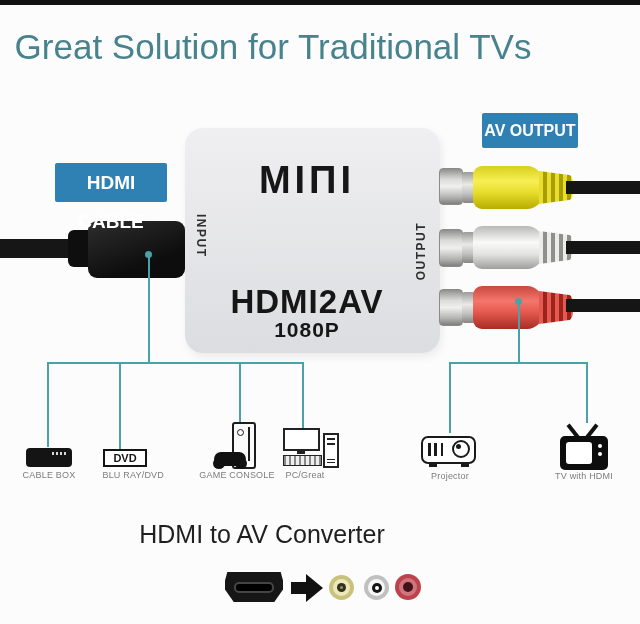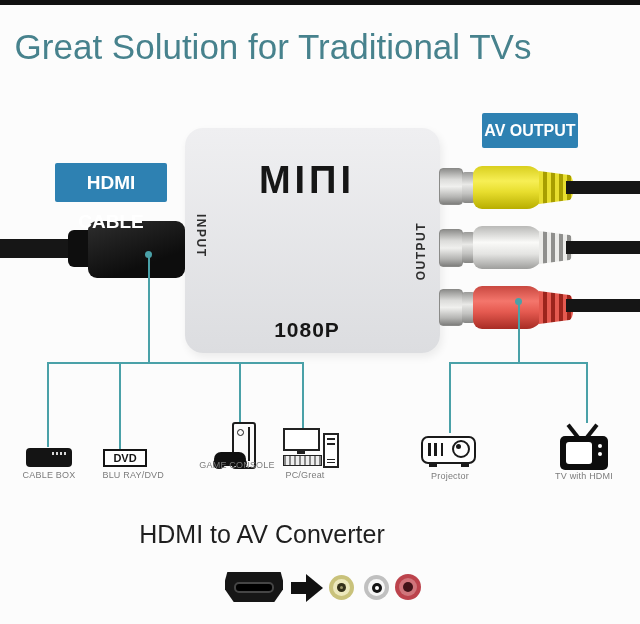--- a/index.html
+++ b/index.html
@@ -35,20 +35,21 @@
   <div class="abs" style="left:68px;top:230px;width:27px;height:37px;background:#0e0e0e;border-radius:6px;"></div>
   <div class="abs" style="left:88px;top:221px;width:97px;height:57px;border-radius:9px;
               background:linear-gradient(160deg,#2e2e2e,#0d0d0d 70%);"></div>
 
   <div class="abs" style="left:185px;top:128px;width:255px;height:225px;border-radius:18px;
               background:linear-gradient(180deg,#efeff1,#dcdde0);box-shadow:2px 4px 8px rgba(0,0,0,.07);"></div>
 
   <div class="cvt-text" style="top:159px;font-size:38px;font-weight:800;letter-spacing:4px;">MIΠI</div>
   <div class="vtext" style="left:194px;top:214px;">INPUT</div>
   <div class="vtext" style="left:414px;top:222px;transform:rotate(180deg);">OUTPUT</div>
+  <div class="cvt-text" style="top:283px;font-size:33px;font-weight:800;letter-spacing:1px;">HDMI2AV</div>
   <div class="cvt-text" style="top:318px;font-size:21px;font-weight:800;letter-spacing:1px;">1080P</div>
 
   <div class="jack" style="top:168px;height:35px;"></div>
   <div class="jack" style="top:229px;height:36px;"></div>
   <div class="jack" style="top:289px;height:35px;"></div>
 
   <div class="rca-tip" style="left:462px;top:172px;height:31px;"></div>
   <div class="abs" style="left:473px;top:166px;width:70px;height:43px;border-radius:9px 16px 16px 9px;
               background:linear-gradient(180deg,#d9cf1e,#f7ef55 35%,#e8de2e 60%,#b8ae00);"></div>
   <div class="abs" style="left:539px;top:171px;width:34px;height:33px;border-radius:0 12px 12px 0;
@@ -102,21 +103,21 @@
   <div class="abs" style="left:214px;top:422px;width:46px;height:48px;">
     <div style="position:absolute;left:18px;top:0;width:20px;height:43px;border:2px solid #1c1c1c;
                 border-radius:3px;background:#fbfbfb;">
       <div style="position:absolute;left:3px;top:5px;width:5px;height:5px;border:1.5px solid #1c1c1c;border-radius:50%;"></div>
       <div style="position:absolute;right:4px;top:3px;width:2px;height:34px;background:#1c1c1c;"></div>
     </div>
     <div style="position:absolute;left:0;top:30px;width:32px;height:14px;background:#111;border-radius:7px;"></div>
     <div style="position:absolute;left:-1px;top:36px;width:12px;height:11px;background:#111;border-radius:50%;"></div>
     <div style="position:absolute;left:21px;top:36px;width:12px;height:11px;background:#111;border-radius:50%;"></div>
   </div>
-  <div class="dev-label" style="left:195px;top:460px;width:84px;">GAME CONSOLE</div>
+  <div class="dev-label" style="left:195px;top:470px;width:84px;">GAME CONSOLE</div>
 
   <div class="abs" style="left:283px;top:428px;width:56px;height:40px;">
     <div style="position:absolute;left:0;top:0;width:33px;height:19px;border:2px solid #222;background:#fff;"></div>
     <div style="position:absolute;left:14px;top:23px;width:8px;height:3px;background:#222;"></div>
     <div style="position:absolute;left:0;top:27px;width:37px;height:9px;border:1px solid #222;
                 background:repeating-linear-gradient(90deg,#888 0 2px,#eee 2px 5px);"></div>
     <div style="position:absolute;left:40px;top:5px;width:12px;height:31px;border:2px solid #222;background:#fff;">
       <div style="position:absolute;left:2px;top:3px;width:8px;height:2px;background:#222;"></div>
       <div style="position:absolute;left:2px;top:8px;width:8px;height:2px;background:#222;"></div>
       <div style="position:absolute;left:2px;bottom:3px;width:8px;height:6px;

